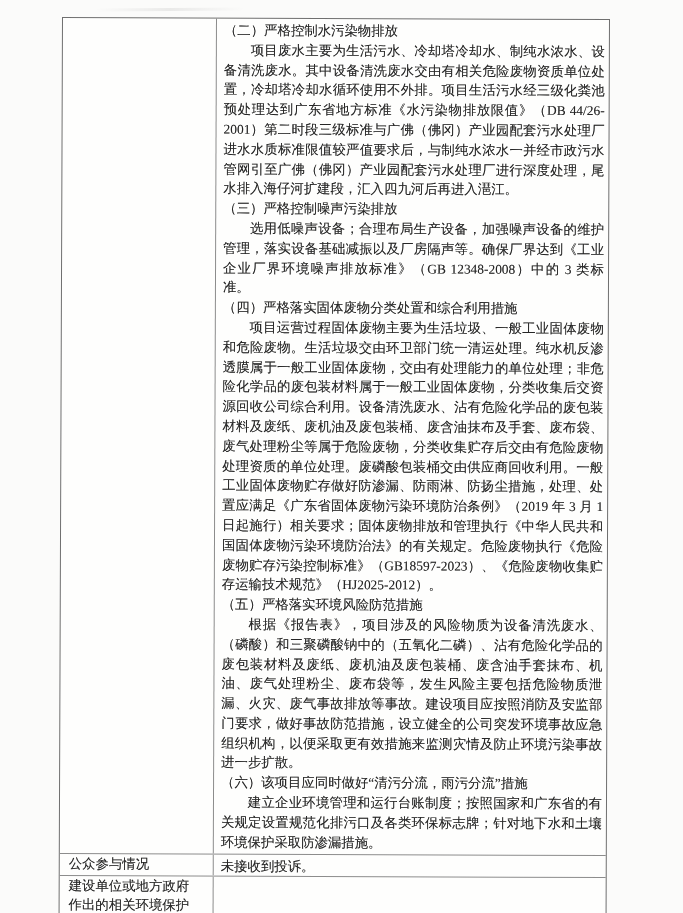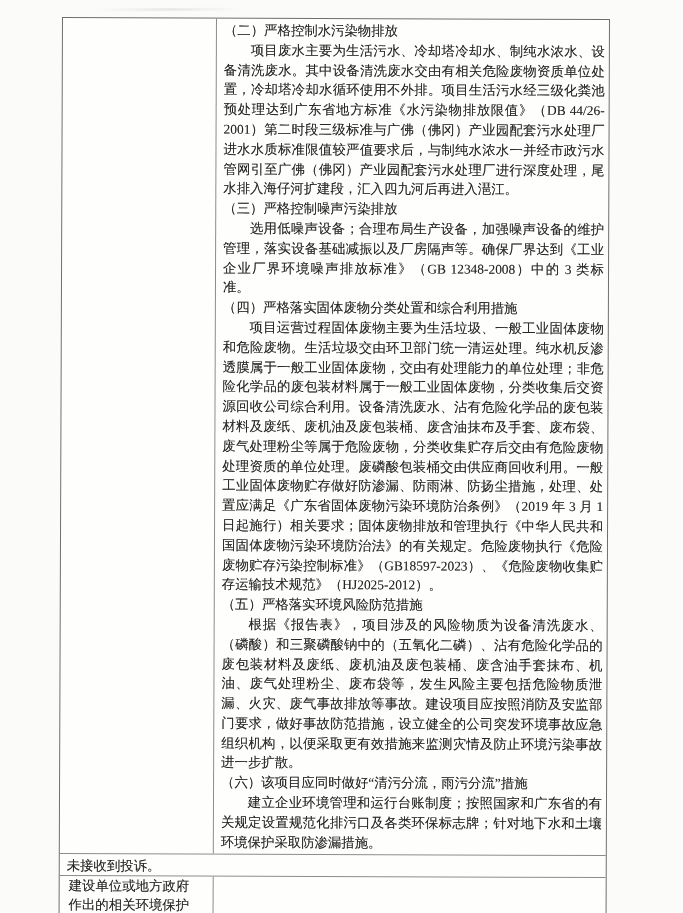--- a/index.html
+++ b/index.html
@@ -62,20 +62,21 @@
       <p class="doc-h">（四）严格落实固体废物分类处置和综合利用措施</p>
       <p class="doc-p">项目运营过程固体废物主要为生活垃圾、一般工业固体废物和危险废物。生活垃圾交由环卫部门统一清运处理。纯水机反渗透膜属于一般工业固体废物，交由有处理能力的单位处理；非危险化学品的废包装材料属于一般工业固体废物，分类收集后交资源回收公司综合利用。设备清洗废水、沾有危险化学品的废包装材料及废纸、废机油及废包装桶、废含油抹布及手套、废布袋、废气处理粉尘等属于危险废物，分类收集贮存后交由有危险废物处理资质的单位处理。废磷酸包装桶交由供应商回收利用。一般工业固体废物贮存做好防渗漏、防雨淋、防扬尘措施，处理、处置应满足《广东省固体废物污染环境防治条例》（2019 年 3 月 1 日起施行）相关要求；固体废物排放和管理执行《中华人民共和国固体废物污染环境防治法》的有关规定。危险废物执行《危险废物贮存污染控制标准》（GB18597-2023）、《危险废物收集贮存运输技术规范》（HJ2025-2012）。</p>
       <p class="doc-h">（五）严格落实环境风险防范措施</p>
       <p class="doc-p">根据《报告表》，项目涉及的风险物质为设备清洗废水、（磷酸）和三聚磷酸钠中的（五氧化二磷）、沾有危险化学品的废包装材料及废纸、废机油及废包装桶、废含油手套抹布、机油、废气处理粉尘、废布袋等，发生风险主要包括危险物质泄漏、火灾、废气事故排放等事故。建设项目应按照消防及安监部门要求，做好事故防范措施，设立健全的公司突发环境事故应急组织机构，以便采取更有效措施来监测灾情及防止环境污染事故进一步扩散。</p>
       <p class="doc-h">（六）该项目应同时做好“清污分流，雨污分流”措施</p>
       <p class="doc-p">建立企业环境管理和运行台账制度；按照国家和广东省的有关规定设置规范化排污口及各类环保标志牌；针对地下水和土壤环境保护采取防渗漏措施。</p>
     </div>
   </div>
 
   <div class="row row-public">
+    <div class="cell cell-label">公众参与情况</div>
     <div class="cell cell-content">未接收到投诉。</div>
   </div>
 
   <div class="row row-commit">
     <div class="cell cell-label">建设单位或地方政府作出的相关环境保护措施承诺文件链接</div>
     <div class="cell cell-content"></div>
   </div>
 
 </div>
 

